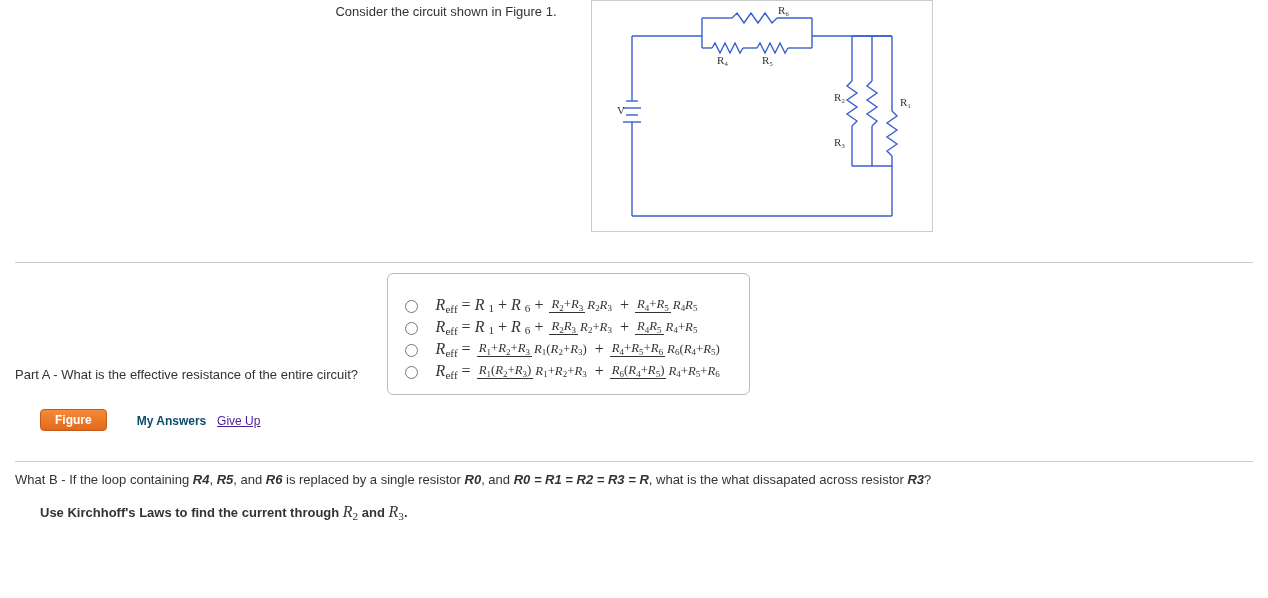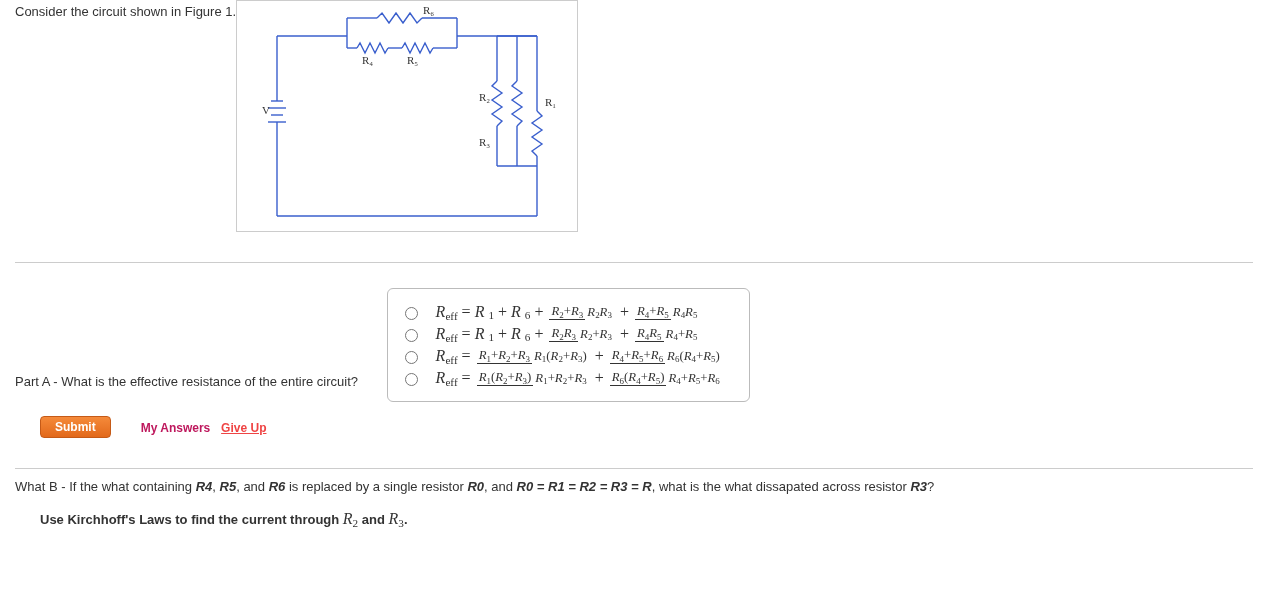--- a/index.html
+++ b/index.html
@@ -6,22 +6,23 @@
     font-family: Arial, Helvetica, sans-serif;
     font-size: 13px;
     color: #333;
     margin: 0;
     padding: 0 15px;
     width: 1268px;
     box-sizing: border-box;
   }
   .top-row {
     display: flex;
-    justify-content: flex-start;
+    justify-content: center;
     align-items: flex-start;
+    gap: 34px;
   }
   .prompt-text {
     font-size: 13px;
     padding-top: 4px;
   }
   .figure-box {
     border: 1px solid #ccc;
     width: 340px;
     height: 230px;
     display: flex;
@@ -33,22 +34,21 @@
     border-top: 1px solid #ccc;
     padding-top: 10px;
   }
   .part-label {
     font-weight: normal;
   }
   .options-box {
     display: inline-block;
     border: 1px solid #bbb;
     border-radius: 6px;
-    padding: 10px 25px 10px 12px;
-    margin-top: 15px;
+    padding: 18px 25px 10px 12px;
     margin-left: 25px;
   }
   .option-row {
     display: flex;
     align-items: center;
     margin: 4px 0;
   }
   .option-row input[type="radio"] {
     margin-right: 18px;
   }
@@ -85,26 +85,26 @@
     border: 1px solid #c55a17;
     border-radius: 4px;
     padding: 3px 14px;
     font-size: 12px;
     font-weight: bold;
     cursor: pointer;
   }
   .my-answers {
     font-size: 12px;
     font-weight: bold;
-    color: #be185d;
+    color: #0c4a6e;
   }
   .give-up {
     font-size: 12px;
-    font-weight: bold;
-    color: #ef4444;
+    font-weight: normal;
+    color: #4c1d95;
     text-decoration: underline;
     cursor: pointer;
   }
   .partB-note {
     margin-top: 16px;
     margin-left: 25px;
     font-size: 13px;
     font-weight: bold;
   }
   .partB-note .ital-math {
@@ -245,27 +245,27 @@
         <span class="frac">
             <span class="num"><span class="ital">R</span><sub>6</sub>(<span class="ital">R</span><sub>4</sub>+<span class="ital">R</span><sub>5</sub>)</span>
             <span class="den"><span class="ital">R</span><sub>4</sub>+<span class="ital">R</span><sub>5</sub>+<span class="ital">R</span><sub>6</sub></span>
           </span>
       </span>
     </div>
 
   </div>
 
   <div class="action-bar">
-    <button class="submit-btn">Submit</button>
+    <button class="submit-btn">Figure</button>
     <div>
       <span class="my-answers">My Answers</span>&nbsp;&nbsp;
       <span class="give-up">Give Up</span>
     </div>
   </div>
 </div>
 
 <div class="part-section">
-  <span class="part-label">What B - </span><span>If the what containing </span><b><i>R4</i></b><span>, </span><b><i>R5</i></b><span>, and </span><b><i>R6</i></b><span> is replaced by a single resistor </span><b><i>R0</i></b><span>, and </span><b><i>R0 = R1 = R2 = R3 = R</i></b><span>, what is the what dissapated across resistor </span><b><i>R3</i></b><span>?</span>
+  <span class="part-label">What B - </span><span>If the loop containing </span><b><i>R4</i></b><span>, </span><b><i>R5</i></b><span>, and </span><b><i>R6</i></b><span> is replaced by a single resistor </span><b><i>R0</i></b><span>, and </span><b><i>R0 = R1 = R2 = R3 = R</i></b><span>, what is the what dissapated across resistor </span><b><i>R3</i></b><span>?</span>
 
   <div class="partB-note">
     <span>Use Kirchhoff's Laws to find the current through  </span><span class="ital-math">R<sub style="font-style:normal">2</sub></span><span>  and  </span><span class="ital-math">R<sub style="font-style:normal">3</sub></span><span>.</span>
   </div>
 </div>
 
 </body></html>

